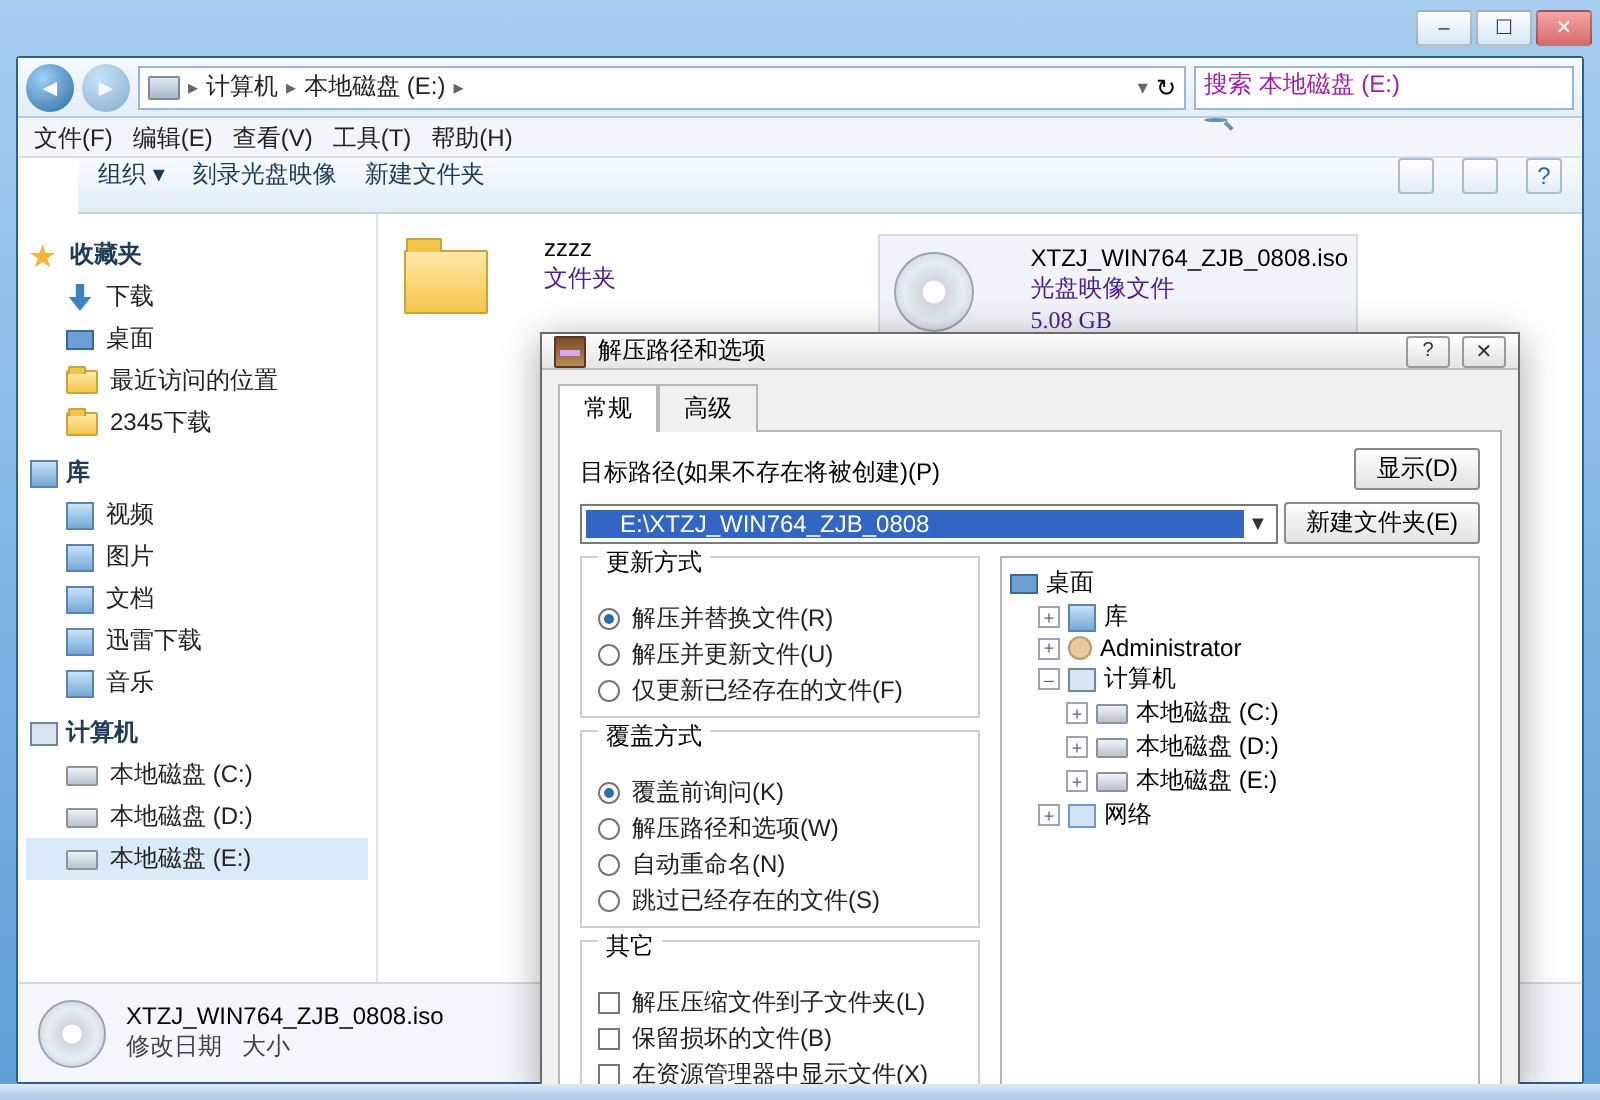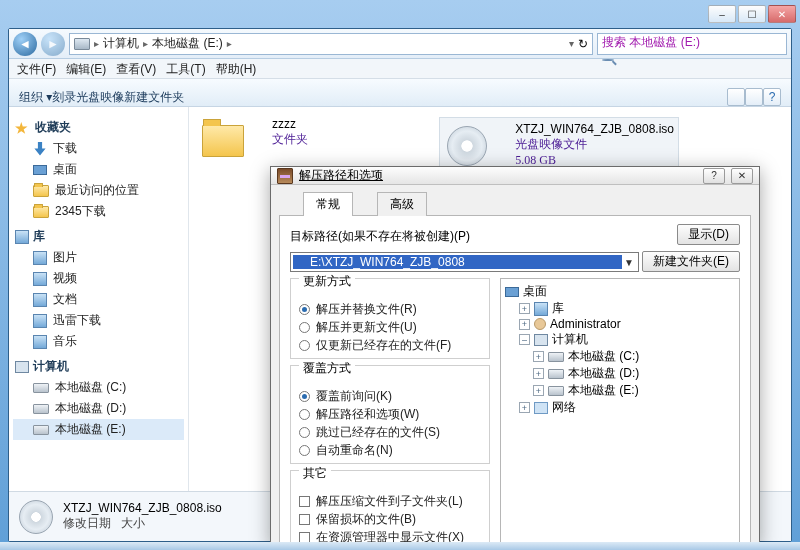--- a/index.html
+++ b/index.html
@@ -22,21 +22,21 @@
   .drive-icon { width:16px; height:12px; background:linear-gradient(#dfe9f2,#a8b8c7); border:1px solid #7a8a99; border-radius:1px; }
   .search { width:190px; height:22px; border:1px solid #9ab7d4; background:#fff; display:flex; align-items:flex-start; padding:0 4px; color:#a21caf; gap:4px;flex-direction:column; }
   .mag-icon { width:12px; height:12px; border:1.5px solid #6a8db2; border-radius:50%; position:relative; }
   .mag-icon::after { content:""; position:absolute; right:-4px; bottom:-4px; width:5px; height:1.5px; background:#6a8db2; transform:rotate(45deg); }
 
   
   .menubar { height:20px; display:flex; align-items:flex-end; gap:10px; padding:0 8px; background:#f2f6fa; border-bottom:1px solid #d5dee7; }
   .menubar span { color:#222; }
 
   
-  .toolbar { height:28px; display:flex; align-items:flex-end; padding:0 10px; background:linear-gradient(#f7fbff,#e1edf7); border-bottom:1px solid #c6d5e4; }
+  .toolbar { height:28px; display:flex; align-items:flex-start; gap:14px; padding:0 10px; background:linear-gradient(#f7fbff,#e1edf7); border-bottom:1px solid #c6d5e4;margin-left:30px; }
   .toolbar .item { color:#1b3a5b; }
   .tiny-icon { width:18px; height:18px; border:1px solid #a8bccf; background:linear-gradient(#fff,#e4eef8); border-radius:2px; }
 
   
   .body { flex:1; display:flex; min-height:0; }
   .sidebar { width:180px; border-right:1px solid #e0e6ec; padding:6px 4px; overflow:hidden; }
   .sb-head { display:flex; align-items:center; gap:4px; font-weight:bold; color:#1f3c58; margin:6px 2px 2px; }
   .sb-item { display:flex; align-items:center; gap:6px; padding:2px 2px 2px 20px; color:#222; }
   .sb-item.selected { background:#dbeaf9; }
   .ic { width:16px; height:14px; display:inline-block; }
@@ -62,25 +62,25 @@
   
   .details { height:50px; border-top:1px solid #d0dae3; display:flex; align-items:center; padding:4px 8px; gap:8px; background:#f3f7fb; }
   .details .thumb { width:38px; height:38px; display:flex;align-items:center;justify-content:center; }
   .details .lbl { color:#444; }
 
   
   .dlg { position:absolute; left:270px; top:166px; width:490px; height:380px; background:#f0f0f0; border:1px solid #6b6b6b; box-shadow:0 4px 18px rgba(0,0,0,.35); font-size:12px; display:flex; flex-direction:column; }
   .dlg-title { height:24px; background:linear-gradient(#fdfdfd,#e5e5e5); border-bottom:1px solid #bfbfbf; display:flex; align-items:center; padding:0 6px; gap:6px; }
   .rar-icon { width:16px; height:16px; background:linear-gradient(#7a4b2a,#b78a5a); border:1px solid #5a381f; border-radius:1px; position:relative; }
   .rar-icon::after{content:"";position:absolute;left:2px;right:2px;top:6px;height:3px;background:#d9a6f0;}
-  .dlg-title .ttl { flex:1;text-decoration:underline; }
+  .dlg-title .ttl { flex:1; }
   .dlg-hbtn { width:22px;height:16px;border:1px solid #9a9a9a;background:linear-gradient(#fff,#e0e0e0);display:flex;align-items:center;justify-content:center;font-size:10px;color:#333;border-radius:2px; }
 
   .dlg-tabs { display:flex; padding:6px 8px 0; gap:0; }
-  .dlg-tab { padding:3px 12px; border:1px solid #b6b6b6; border-bottom:none; background:#f0f0f0; position:relative; top:1px;margin-left:24px; }
+  .dlg-tab { padding:3px 12px; border:1px solid #b6b6b6; border-bottom:none; background:#f0f0f0; position:relative; top:1px; }
   .dlg-tab.active { background:#fff; z-index:2; }
   .dlg-pane { flex:1; margin:0 8px 6px; border:1px solid #b6b6b6; background:#fff; padding:8px 10px; display:flex; flex-direction:column; gap:6px; }
 
   .path-row { display:flex; align-items:flex-end; gap:3px; }
   .path-row .lbl { flex:1; }
   .btn { height:21px; padding:0 10px; border:1px solid #8a8a8a; background:linear-gradient(#fdfdfd,#e3e3e3); border-radius:2px; font-size:12px; display:inline-flex; align-items:center; }
   .path-input { height:20px; border:1px solid #7a7a7a; background:#fff; display:flex; align-items:center; padding:0 2px; }
   .path-input .sel { background:#3166c4; color:#fff; padding:0 17px; flex:1; }
   .path-input .dd { width:14px; text-align:center; color:#333; font-size:10px; }
 
@@ -176,25 +176,25 @@
             <span class="ic ic-folder"></span>
             <span>2345下载</span>
           </div>
 
         <div class="sb-head">
             <span class="ic ic-lib"></span>
             <span>库</span>
           </div>
         <div class="sb-item">
             <span class="ic ic-lib"></span>
+            <span>视频</span>
+          </div>
+        <div class="sb-item">
+            <span class="ic ic-lib"></span>
             <span>图片</span>
-          </div>
-        <div class="sb-item">
-            <span class="ic ic-lib"></span>
-            <span>视频</span>
           </div>
         <div class="sb-item">
             <span class="ic ic-lib"></span>
             <span>文档</span>
           </div>
         <div class="sb-item">
             <span class="ic ic-lib"></span>
             <span>迅雷下载</span>
           </div>
         <div class="sb-item">
@@ -302,25 +302,25 @@
             <div class="radio">
                 <span class="r-dot on"></span>
                 <span>覆盖前询问(K)</span>
               </div>
             <div class="radio">
                 <span class="r-dot"></span>
                 <span>解压路径和选项(W)</span>
               </div>
             <div class="radio">
                 <span class="r-dot"></span>
+                <span>自动重命名(N)</span>
+              </div>
+            <div class="radio">
+                <span class="r-dot"></span>
                 <span>跳过已经存在的文件(S)</span>
-              </div>
-            <div class="radio">
-                <span class="r-dot"></span>
-                <span>自动重命名(N)</span>
               </div>
           </div>
           <div class="grp">
             <span class="grp-title">其它</span>
             <div class="check">
                 <span class="c-box"></span>
                 <span>解压压缩文件到子文件夹(L)</span>
               </div>
             <div class="check">
                 <span class="c-box"></span>

